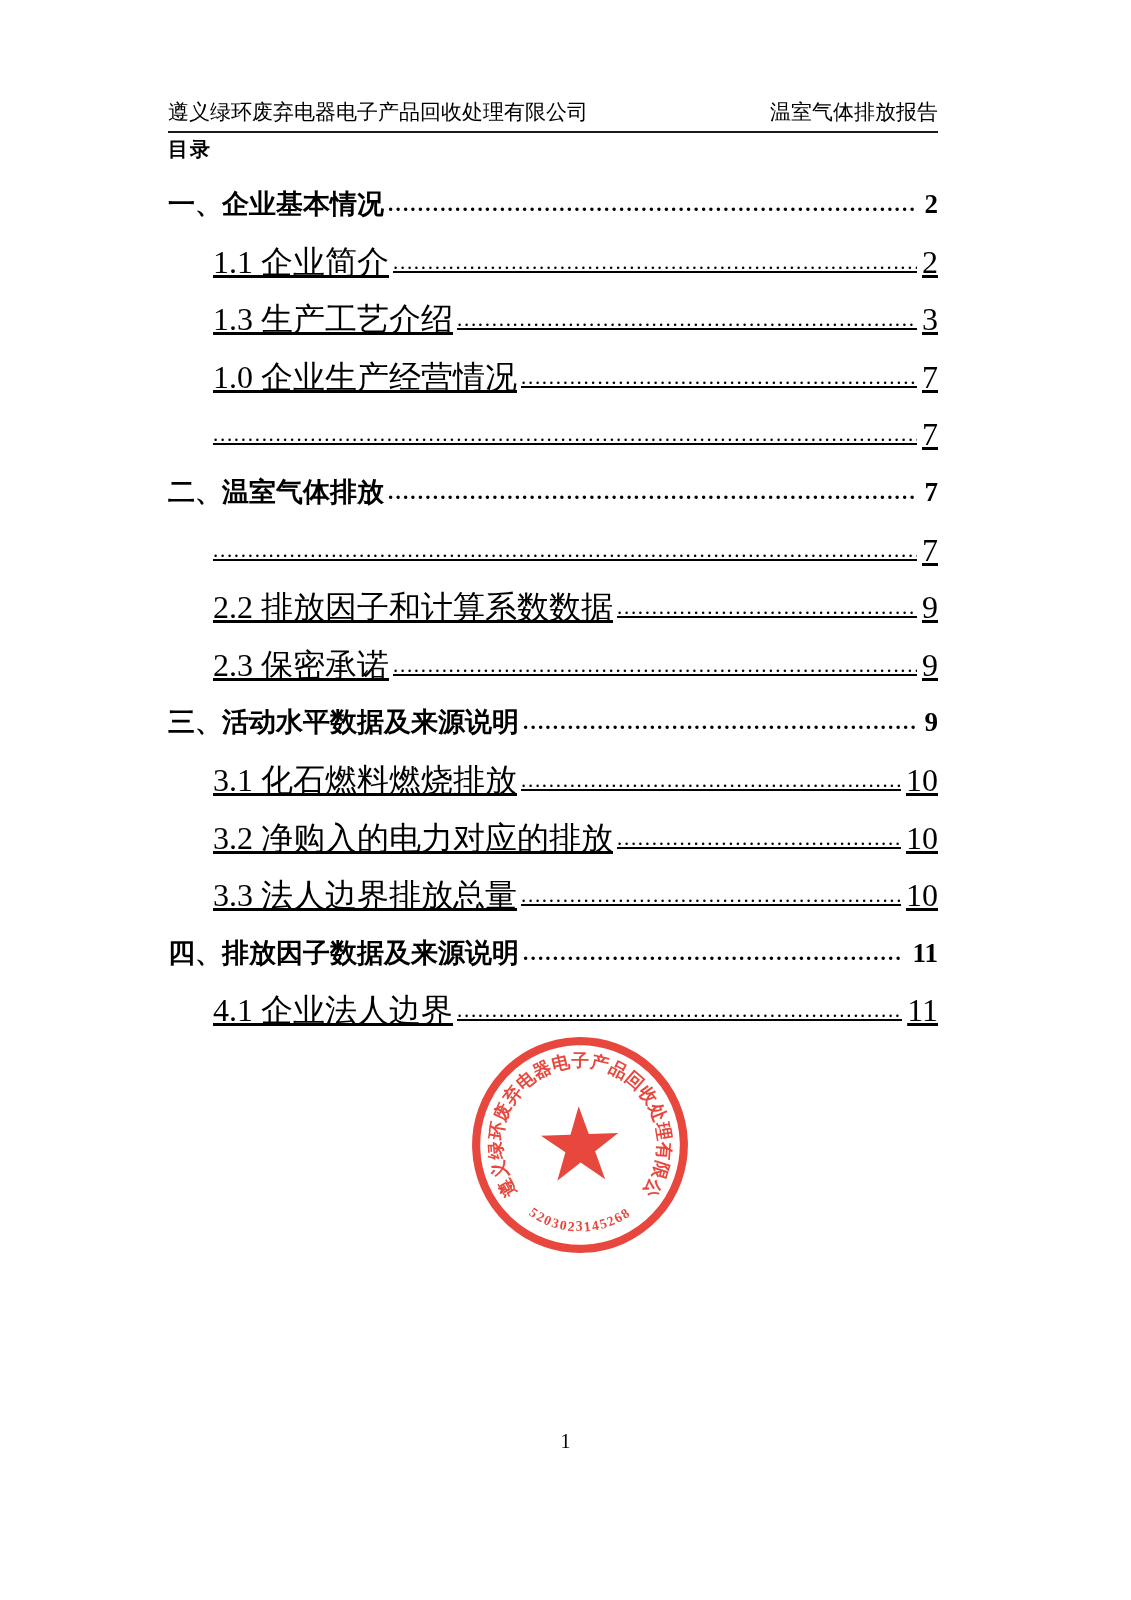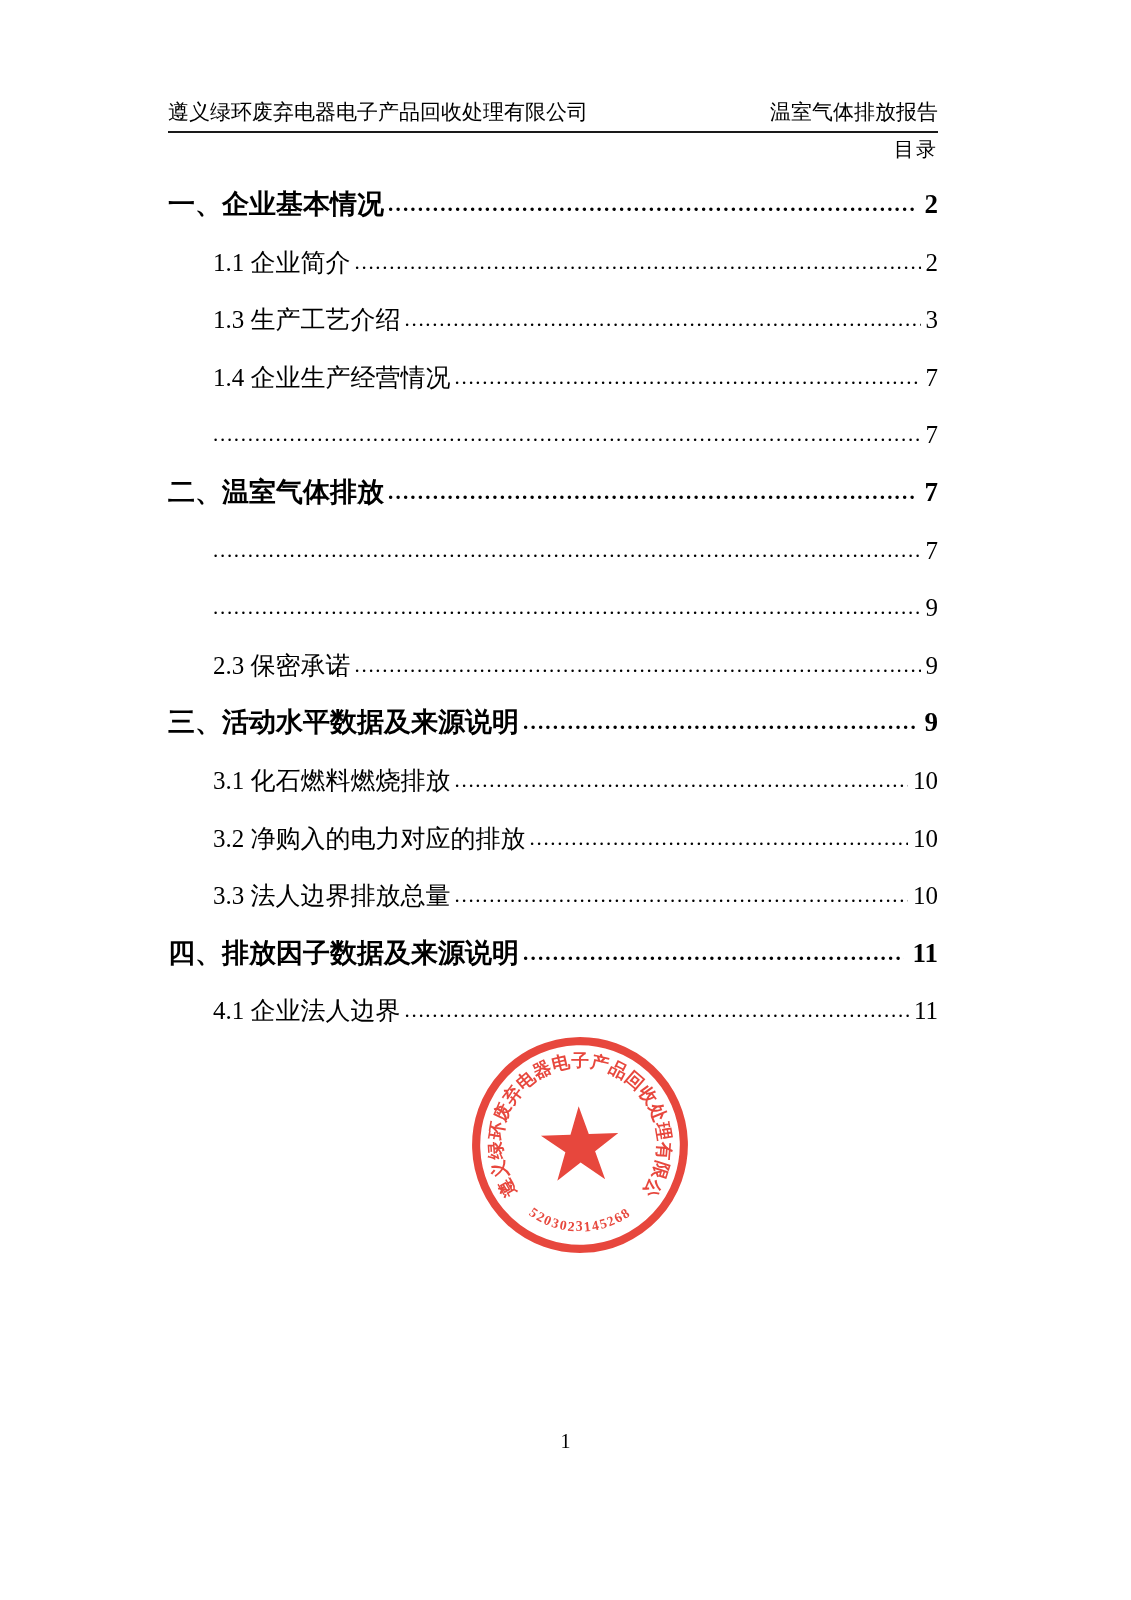--- a/index.html
+++ b/index.html
@@ -24,41 +24,41 @@
     padding-bottom: 5px;
     border-bottom: 2px solid #1a1a1a;
   }
   .header span { white-space: nowrap; }
 
   
   .doc-title {
     position: absolute;
     left: 168px; top: 136px;
     width: 770px;
-    text-align: right;
+    text-align: left;
     font-size: 20px;
-    font-weight: normal;
+    font-weight: bold;
     letter-spacing: 2px;
   }
 
   
   .toc {
     position: absolute;
     left: 168px; top: 176px;
     width: 770px;
   }
   .toc-row {
     display: flex;
     align-items: center;
     height: 57.6px;
     line-height: 57.6px;
     overflow: hidden;
   }
   .toc-row.lvl1 { font-weight: bold; font-size: 27px; }
-  .toc-row.lvl2 { font-size: 25px; padding-left: 45px; }
+  .toc-row.lvl2 { font-size: 32px; padding-left: 45px; text-decoration: underline; }
   .toc-label { flex: none; white-space: nowrap; padding-right: 4px; }
   .toc-dots {
     flex: 1 1 auto;
     overflow: hidden;
     white-space: nowrap;
     font-size: 21px;
     letter-spacing: 1.7px;
     min-width: 10px;
   }
   .toc-row.lvl1 .toc-dots { font-weight: bold; letter-spacing: 2.2px; }
@@ -106,38 +106,39 @@
     <span class="toc-label">1.1 企业简介</span>
     <span class="toc-dots"></span>
     <span class="toc-page">2</span>
   </div>
     <div class="toc-row lvl2">
     <span class="toc-label">1.3 生产工艺介绍</span>
     <span class="toc-dots"></span>
     <span class="toc-page">3</span>
   </div>
     <div class="toc-row lvl2">
-    <span class="toc-label">1.4 企业生产经营情况</span>
+    <span class="toc-label">1.0 企业生产经营情况</span>
     <span class="toc-dots"></span>
     <span class="toc-page">7</span>
   </div>
     <div class="toc-row lvl2">
     <span class="toc-dots"></span>
     <span class="toc-page">7</span>
   </div>
     <div class="toc-row lvl1">
     <span class="toc-label">二、温室气体排放</span>
     <span class="toc-dots"></span>
     <span class="toc-page">7</span>
   </div>
     <div class="toc-row lvl2">
     <span class="toc-dots"></span>
     <span class="toc-page">7</span>
   </div>
     <div class="toc-row lvl2">
+    <span class="toc-label">2.2 排放因子和计算系数数据</span>
     <span class="toc-dots"></span>
     <span class="toc-page">9</span>
   </div>
     <div class="toc-row lvl2">
     <span class="toc-label">2.3 保密承诺</span>
     <span class="toc-dots"></span>
     <span class="toc-page">9</span>
   </div>
     <div class="toc-row lvl1">
     <span class="toc-label">三、活动水平数据及来源说明</span>

